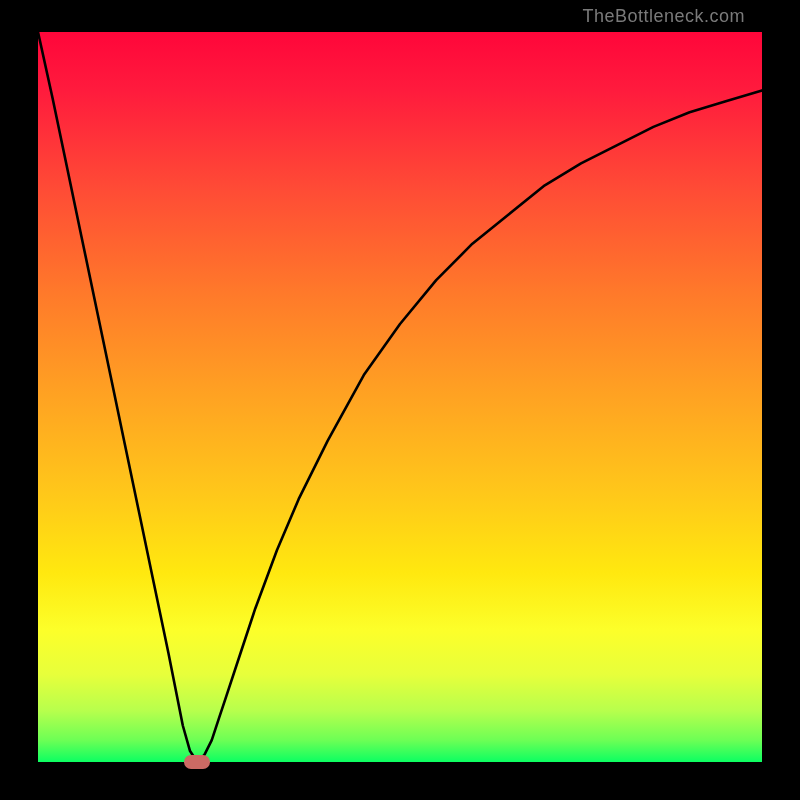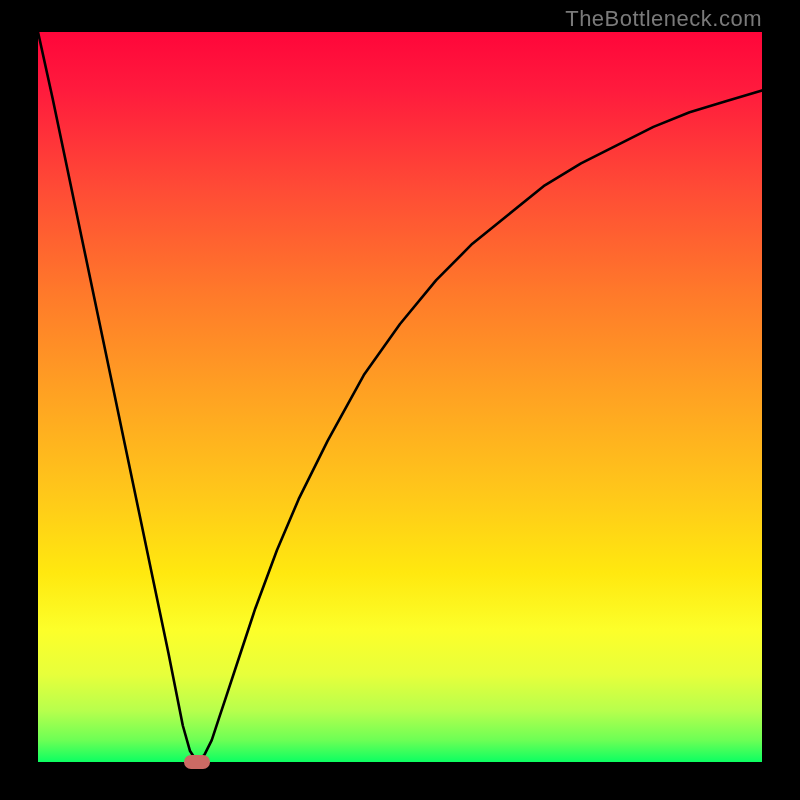--- a/index.html
+++ b/index.html
@@ -46,23 +46,23 @@
     position: absolute;
     left: 0;
     top: 0;
     width: 724px;
     height: 730px;
     overflow: visible;
   }
   .watermark {
     position: absolute;
     top: 6px;
-    right: 38px;
+    right: 55px;
     color: #7a7a7a;
-    font-size: 22px;
+    font-size: 18px;
     font-weight: 500;
     letter-spacing: 0.5px;
     white-space: nowrap;
   }
   .marker {
     position: absolute;
     width: 26px;
     height: 14px;
     border-radius: 7px;
     transform: translate(-50%, -50%);

